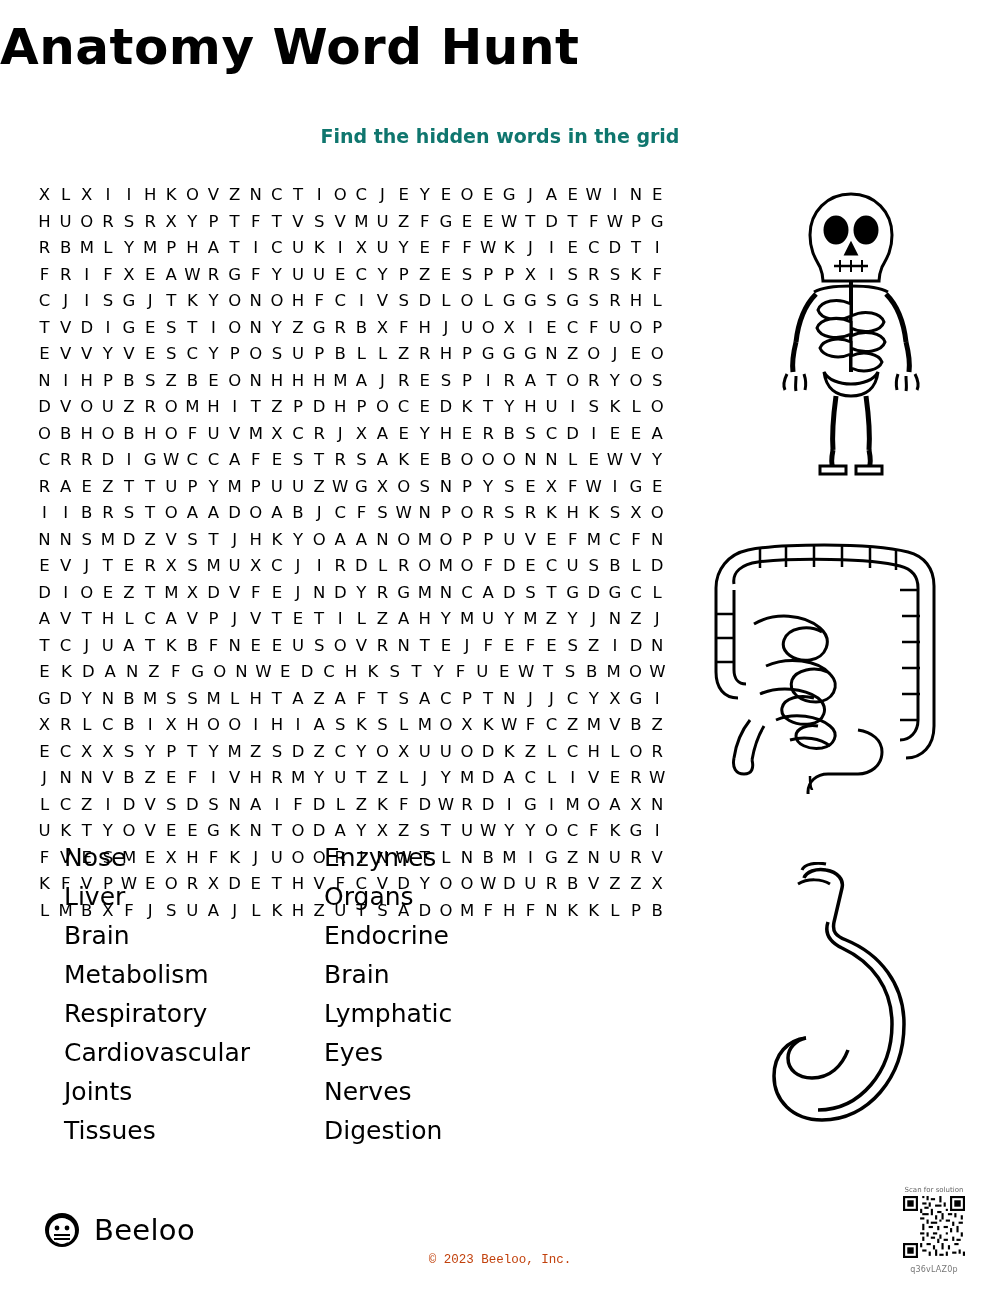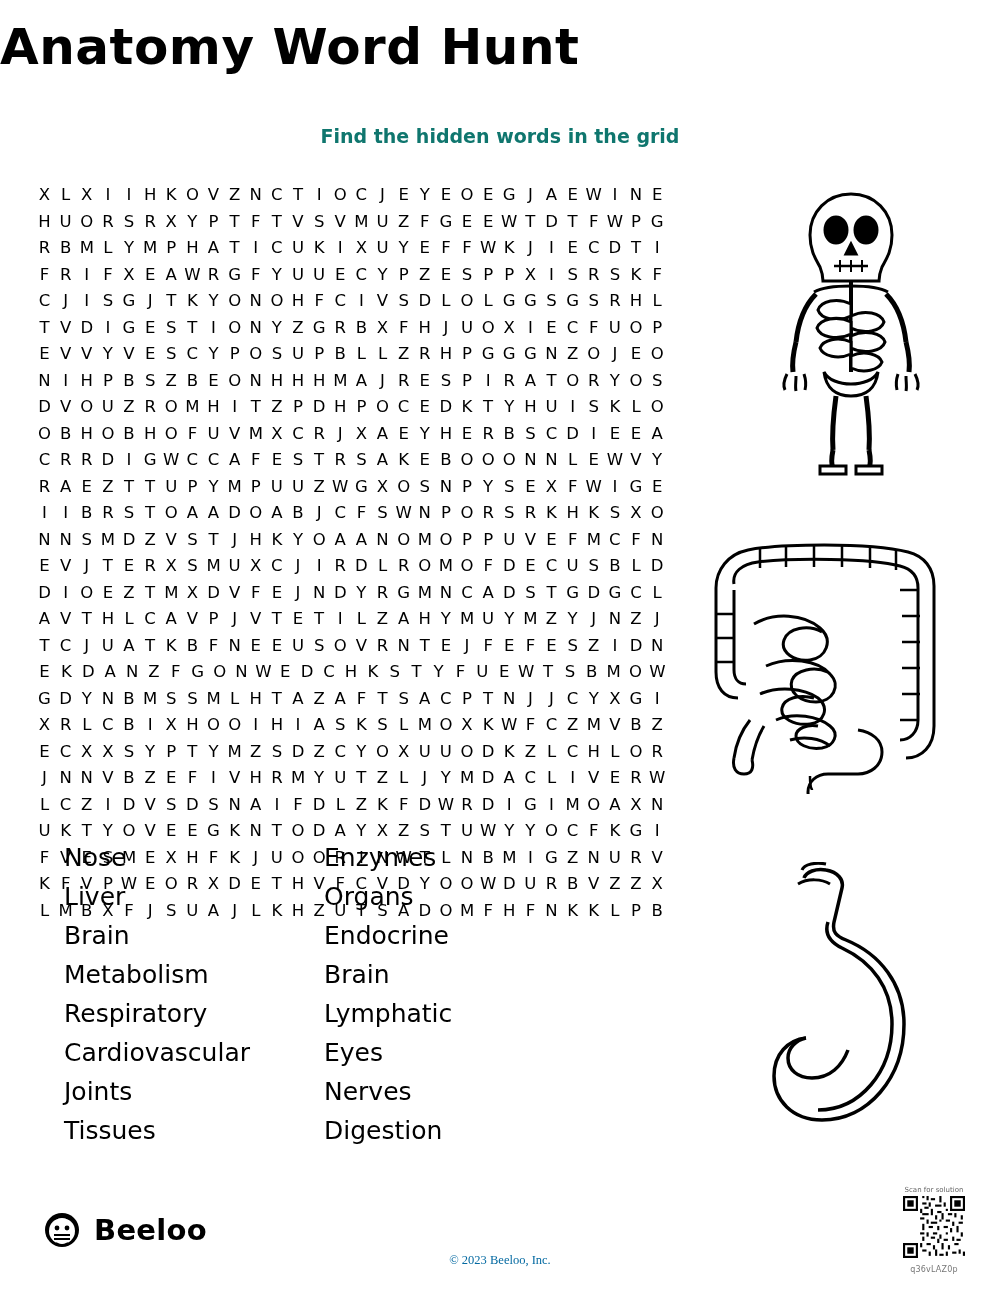--- a/index.html
+++ b/index.html
@@ -100,33 +100,33 @@
     position: absolute;
     left: 42px;
     top: 1210px;
     display: flex;
     align-items: center;
     gap: 12px;
   }
   .brand-name {
     font-family: "DejaVu Sans", sans-serif;
     font-size: 29px;
-    font-weight: bold;
+    font-weight: normal;
     color: #000;
     letter-spacing: 0.3px;
   }
   .copyright {
     position: absolute;
     top: 1253px;
     left: 0;
     width: 1000px;
     text-align: center;
-    font-family: Liberation Serif, serif;
+    font-family: Liberation Mono, monospace;
     font-size: 12.5px;
-    color: #0369a1;
+    color: #c2410c;
   }
   .qr-block {
     position: absolute;
     top: 1186px;
     left: 898px;
     width: 72px;
     text-align: center;
   }
   .qr-caption {
     font-family: "DejaVu Sans", sans-serif;

